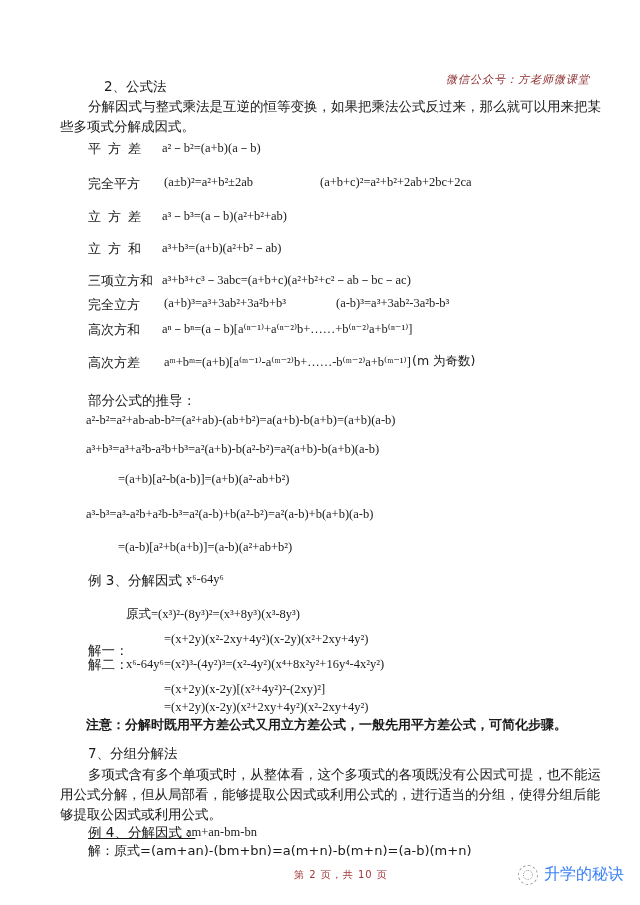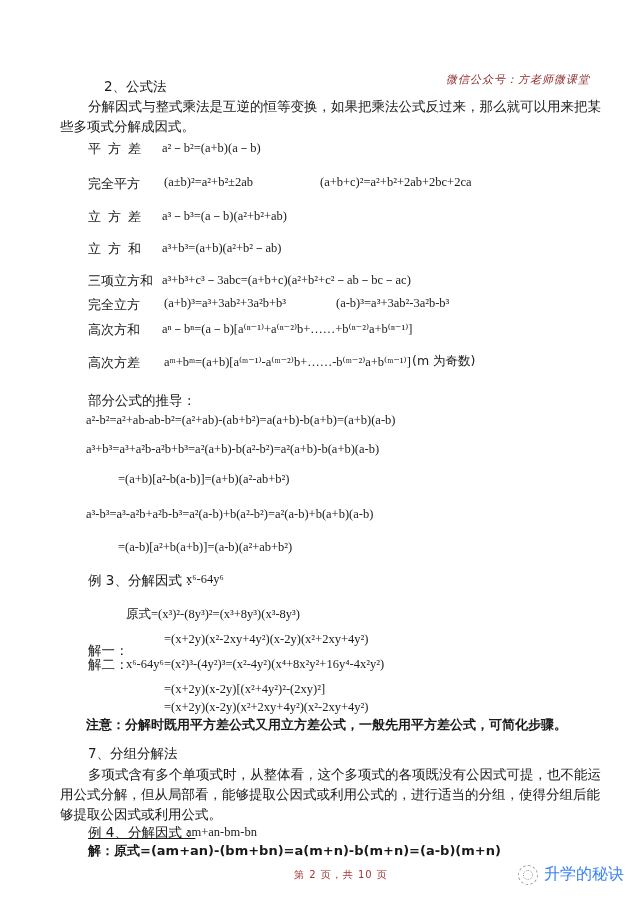--- a/index.html
+++ b/index.html
@@ -78,19 +78,19 @@
 
 <div class="abs cn bold" style="left:86px; top:716px; font-size:13px;">注意：分解时既用平方差公式又用立方差公式，一般先用平方差公式，可简化步骤。</div>
 
 <div class="abs cn" style="left:88px; top:745px;">7、分组分解法</div>
 <div class="abs cn" style="left:88px; top:766px;">多项式含有多个单项式时，从整体看，这个多项式的各项既没有公因式可提，也不能运</div>
 <div class="abs cn" style="left:60px; top:786px;">用公式分解，但从局部看，能够提取公因式或利用公式的，进行适当的分组，使得分组后能</div>
 <div class="abs cn" style="left:60px; top:806px;">够提取公因式或利用公式。</div>
 
 <div class="abs cn" style="left:88px; top:824px;text-decoration:underline;">例 4、分解因式：</div>
 <div class="abs math" style="left:186px; top:825px;">am+an-bm-bn</div>
-<div class="abs cn" style="left:88px; top:842px; font-size:13px;font-weight:bold;">解：原式=(am+an)-(bm+bn)=a(m+n)-b(m+n)=(a-b)(m+n)</div>
+<div class="abs cn" style="left:88px; top:842px; font-size:13px;">解：原式=(am+an)-(bm+bn)=a(m+n)-b(m+n)=(a-b)(m+n)</div>
 
 <div class="abs footer-page">第 2 页，共 10 页</div>
 <div class="abs watermark">
   <span class="wm-icon"></span>
   <span>升学的秘诀</span>
 </div>
 
 </body></html>

